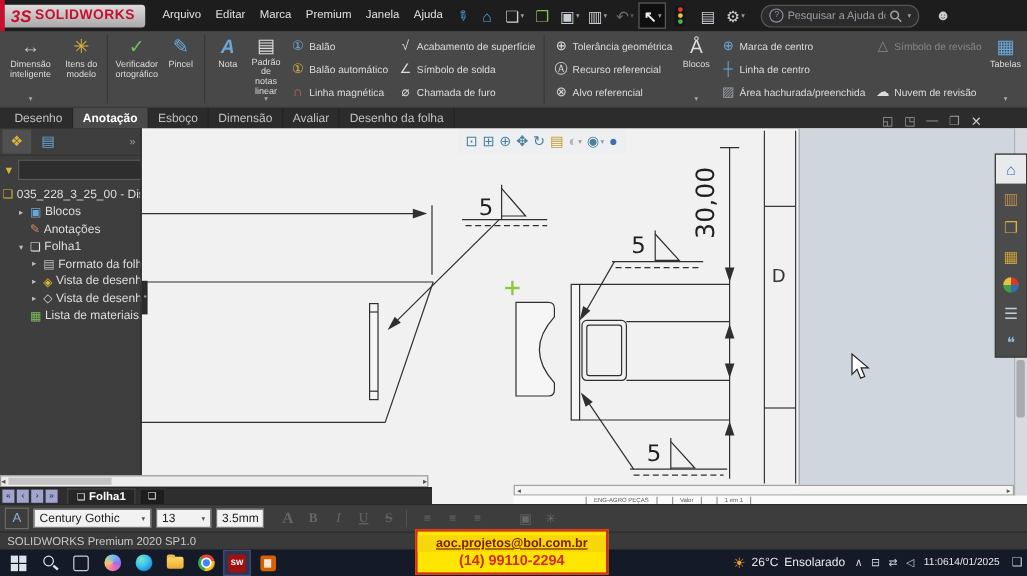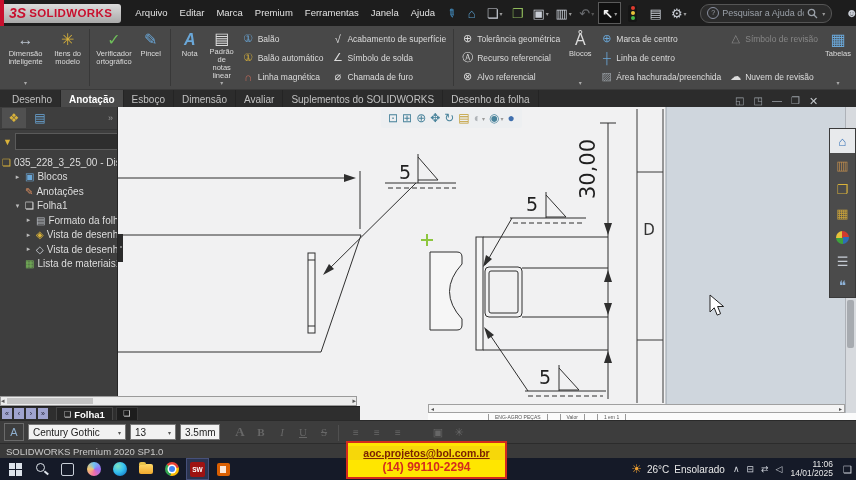--- a/index.html
+++ b/index.html
@@ -193,21 +193,21 @@
      border-radius:50%;background:#4285f4;box-shadow:0 0 0 1.5px #fff}
   [data-name="solidworks-icon"]{width:15px;height:15px;border-radius:2px;background:#9e1212;color:#fff;
      font-size:6.5px;font-weight:bold;display:flex;align-items:center;justify-content:center}
   [data-name="office-app-icon"]{position:relative;width:13px;height:13px;border-radius:2px;background:#d95f02}
   [data-name="office-app-icon"]::after{content:"";position:absolute;left:3px;top:3px;width:6px;height:7px;
      background:rgba(255,255,255,.85)}
   #tb-rightside{display:flex;align-items:center;margin-left:auto;gap:8px;padding-right:4px}
   .tb-weather{display:flex;align-items:center;gap:5px;color:#e8e8e8;font-size:10px}
   [data-name="sun-icon"]{color:#f0a030;font-size:12px}
   #tray{display:flex;align-items:center;gap:7px;font-size:9px;color:#cfd3da}
-  .tb-clock{display:flex;flex-direction:column;align-items:flex-end;justify-content:center;color:#e8e8e8;
+  .tb-clock{display:flex;flex-direction:row;align-items:flex-end;justify-content:center;color:#e8e8e8;
             font-size:8.5px;line-height:9.5px}
   [data-name="notifications-icon"]{color:#cfd3da;font-size:10px;margin-left:2px}
   
   #ad-overlay{left:346px;top:441px;width:161px;height:38px;background:#ffe600;border:2px solid #d42b1e;
               box-sizing:border-box;z-index:60;display:flex;flex-direction:column;align-items:center;justify-content:center}
   .ad-email{width:100%;text-align:center;background:#f6d70a;font-size:10.5px;font-weight:bold;color:#7c2200;
             text-decoration:underline;padding:1px 0}
   .ad-phone{font-size:12px;font-weight:bold;color:#d42b1e}
 </style>
 </head>
@@ -217,21 +217,20 @@
   <div id="red-stripe" class="abs" data-name="brand-stripe"></div>
   <div class="logo-chip" data-name="solidworks-logo">
     <span class="logo-mark" data-name="logo-mark">3S</span>
     <span class="logo-text" data-name="logo-text">SOLIDWORKS</span>
   </div>
   <div id="menus" data-name="menu-bar">
       <div class="menu-item" data-name="menu-item">Arquivo</div>
       <div class="menu-item" data-name="menu-item">Editar</div>
       <div class="menu-item" data-name="menu-item">Marca</div>
       <div class="menu-item" data-name="menu-item">Premium</div>
-      <div class="menu-item" data-name="menu-item">Ferramentas</div>
       <div class="menu-item" data-name="menu-item">Janela</div>
       <div class="menu-item" data-name="menu-item">Ajuda</div>
     </div>
   <span class="pin" data-name="pin-icon">✎</span>
   <div id="quick-icons" data-name="quick-access-toolbar">
       <div class="qi" data-name="home-button">
         <span class="qicon" data-name="home-icon">⌂</span>
       </div>
       <div class="qi" data-name="new-document-button">
         <span class="qicon" data-name="new-document-icon">❏</span>
@@ -404,21 +403,20 @@
       </div>
     </div>
   </div>
 
 <div id="cmd-tabs" class="abs" data-name="command-tabs">
     <div class="cmd-tab" data-name="command-tab">Desenho</div>
     <div class="cmd-tab active" data-name="command-tab">Anotação</div>
     <div class="cmd-tab" data-name="command-tab">Esboço</div>
     <div class="cmd-tab" data-name="command-tab">Dimensão</div>
     <div class="cmd-tab" data-name="command-tab">Avaliar</div>
-    <div class="cmd-tab" data-name="command-tab">Suplementos do SOLIDWORKS</div>
     <div class="cmd-tab" data-name="command-tab">Desenho da folha</div>
   </div>
 <div id="doc-controls" class="abs" data-name="document-window-controls">
     <span class="dcbtn" data-name="cascade-windows-button">◱</span>
     <span class="dcbtn" data-name="tile-windows-button">◳</span>
     <span class="dcbtn" data-name="minimize-window-button">—</span>
     <span class="dcbtn" data-name="restore-window-button">❐</span>
     <span class="dcbtn" data-name="close-window-button">✕</span>
   </div>
 

